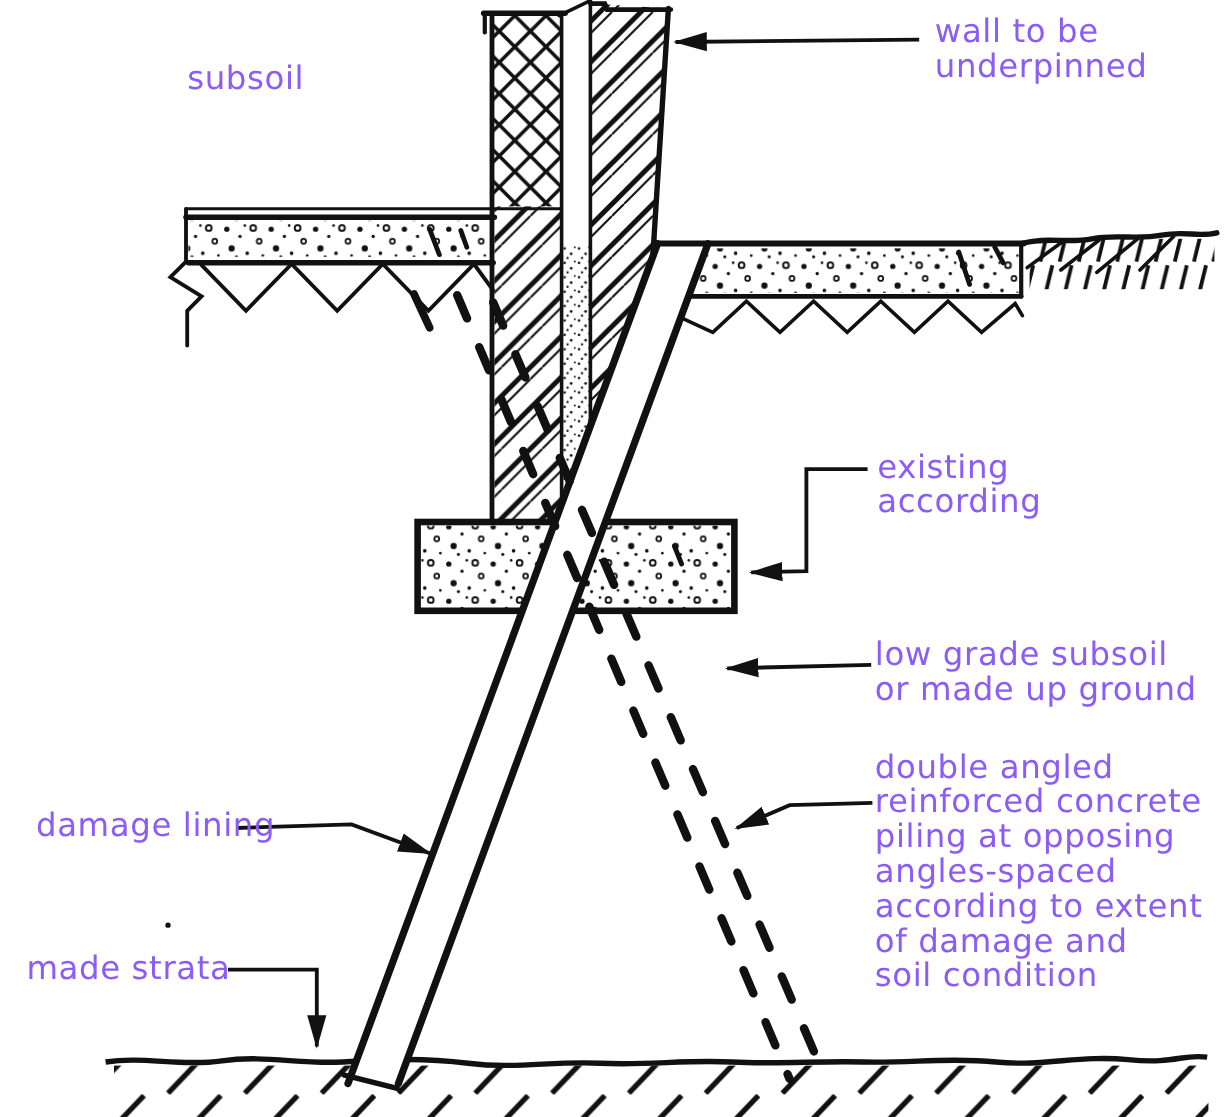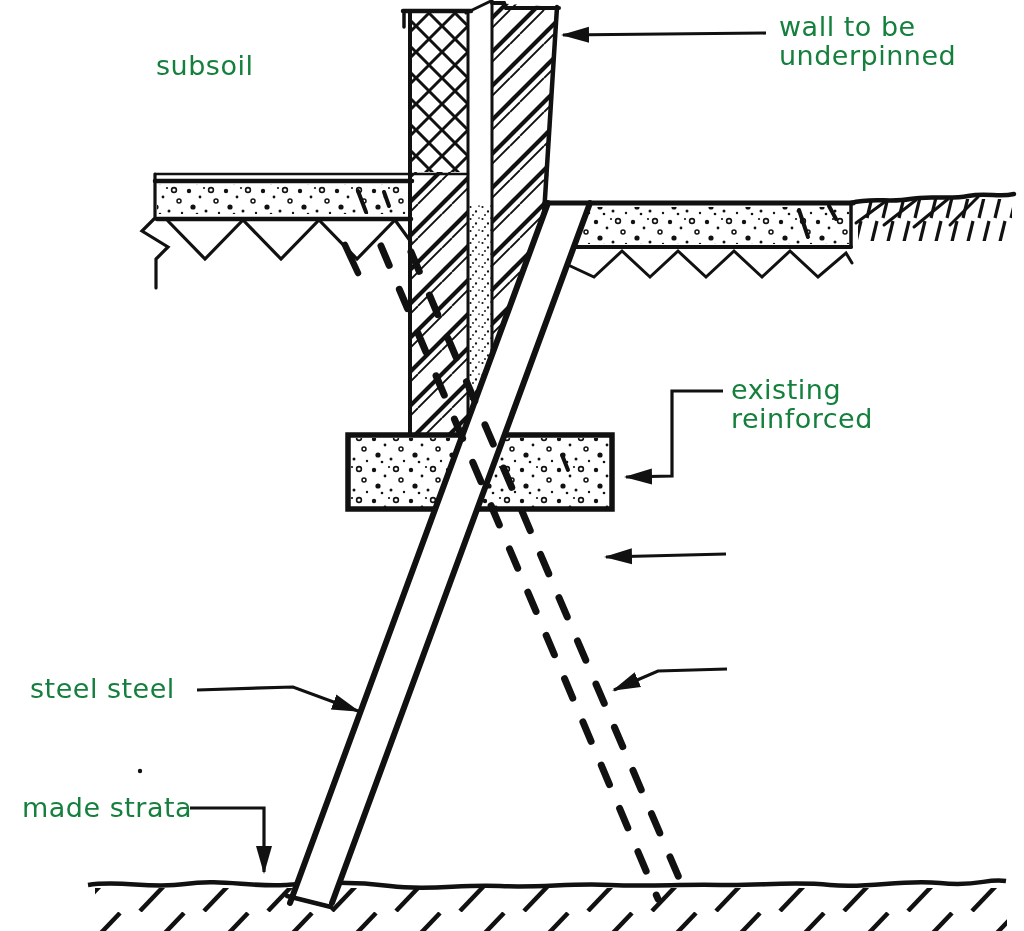--- a/index.html
+++ b/index.html
@@ -1,19 +1,19 @@
 <!DOCTYPE html>
 <html><head>
 <meta charset="utf-8">
 <style>
   html,body{margin:0;padding:0;background:#fff;}
   #stage{position:relative;width:1024px;height:931px;background:#fff;overflow:hidden;
          font-family:"DejaVu Sans",sans-serif;}
   #drawing{position:absolute;left:0;top:0;}
-  .lbl{position:absolute;color:#15803d;font-size:27px;line-height:29px;
+  .lbl{position:absolute;color:#8b5cf6;font-size:27px;line-height:29px;
        letter-spacing:.5px;white-space:pre-line;}
 </style>
 </head>
 <body>
 
 <div id="stage">
 
 <svg id="drawing" width="1024" height="931" viewBox="0 0 1024 931">
   <defs>
     <marker id="ah" markerUnits="userSpaceOnUse" markerWidth="30" markerHeight="20" refX="26" refY="10" orient="auto">
@@ -137,17 +137,26 @@
     <path d="M197,690 L293,687 L358,711" marker-end="url(#ah)"></path>
     <path d="M190,808 L264,808 L264,872" marker-end="url(#ah)"></path>
   </g>
   <circle cx="140" cy="771" r="2.2" fill="#111"></circle>
 </svg>
 
 <div class="lbl" style="left:156px;top:51px">subsoil</div>
 <div class="lbl" style="left:779px;top:12px">wall to be
 underpinned</div>
 <div class="lbl" style="left:731px;top:375px">existing
-reinforced</div>
-<div class="lbl" style="left:30px;top:674px">steel steel</div>
+according</div>
+<div class="lbl" style="left:729px;top:531px">low grade subsoil
+or made up ground</div>
+<div class="lbl" style="left:729px;top:625px">double angled
+reinforced concrete
+piling at opposing
+angles-spaced
+according to extent
+of damage and
+soil condition</div>
+<div class="lbl" style="left:30px;top:674px">damage lining</div>
 <div class="lbl" style="left:22px;top:793px">made strata</div>
 
 </div>
 
 </body></html>

